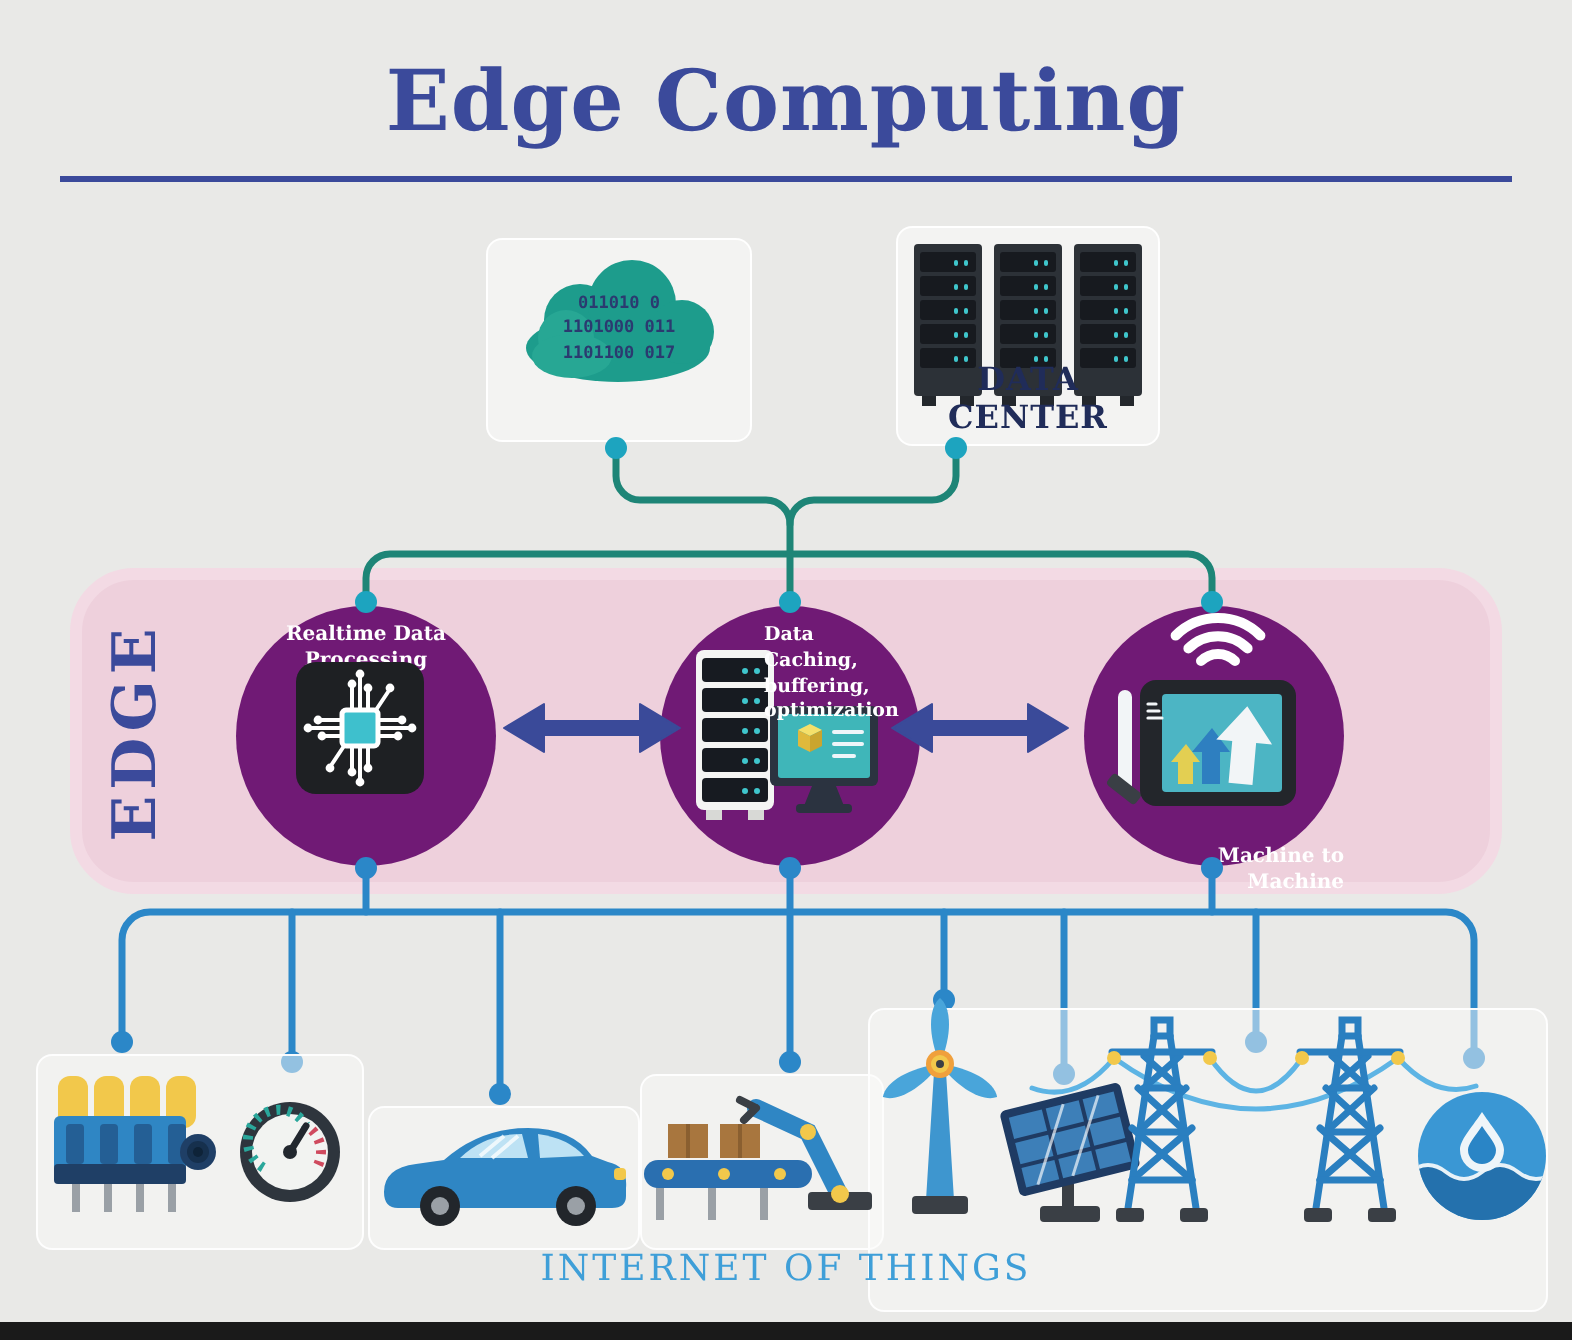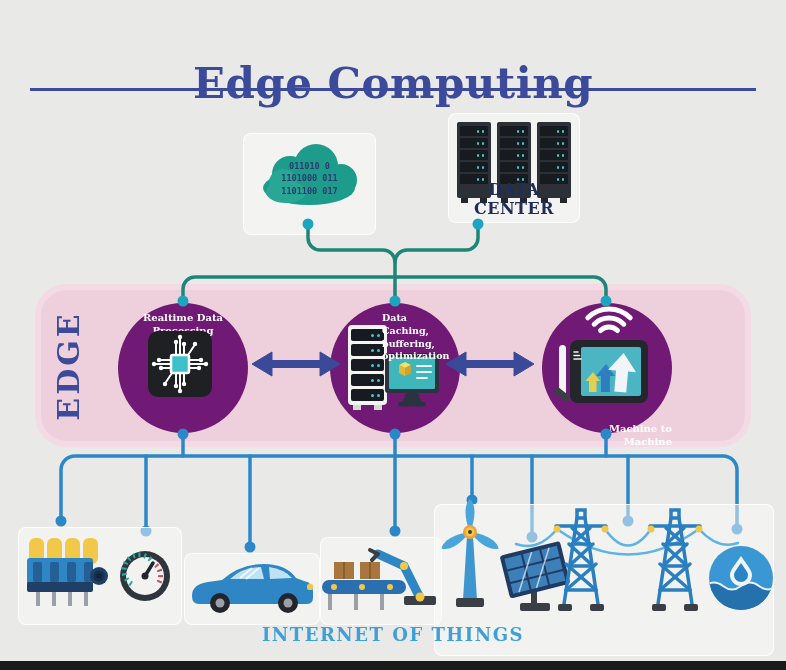--- a/index.html
+++ b/index.html
@@ -2,25 +2,25 @@
 <html><head>
 <meta charset="utf-8">
 <style>
   html,body{margin:0;padding:0;}
   .canvas{position:relative;width:786px;height:670px;background:#e9e9e7;overflow:hidden;
     font-family:"DejaVu Serif","Liberation Serif",serif;}
   .pre{white-space:pre-line;}
   .abs{position:absolute;}
 
   .title{position:absolute;left:0;top:26px;width:786px;text-align:center;
-    font-size:42px;font-weight:bold;color:#3b4a9b;letter-spacing:.5px;margin-top:33px;}
+    font-size:42px;font-weight:bold;color:#3b4a9b;letter-spacing:.5px;}
   .title-underline{position:absolute;left:30px;top:88px;width:726px;height:3px;background:#3b4a9b;}
 
   .card{position:absolute;background:rgba(249,249,247,.65);border:1px solid rgba(255,255,255,.9);border-radius:8px;}
-  .cloud-card{left:243px;top:133px;width:131px;height:100px;}
+  .cloud-card{left:243px;top:119px;width:131px;height:100px;}
   .dc-card{left:408px;top:113px;width:130px;height:108px;margin-left:40px;}
   .src-label{position:absolute;left:0;bottom:4px;width:100%;text-align:center;
     font-size:16px;font-weight:bold;color:#202c59;letter-spacing:.5px;}
   .binary{position:absolute;left:0;top:26px;width:100%;text-align:center;
     font-family:"DejaVu Sans Mono","Liberation Mono",monospace;font-weight:bold;
     font-size:8.5px;line-height:1.45;color:#2b3a70;}
 
   .racks{position:absolute;left:0;top:8px;width:100%;display:flex;justify-content:center;gap:6px;}
   .rack{width:34px;height:74px;background:#2c3137;border-radius:2px;padding-top:2px;position:relative;}
   .rack::after{content:"";position:absolute;left:4px;bottom:-5px;width:7px;height:5px;background:#23272c;
@@ -46,21 +46,21 @@
   .rack2{position:absolute;left:18px;top:22px;width:39px;height:80px;background:#f4f5f3;border-radius:4px;padding-top:1px;box-sizing:border-box;}
   .rack2::after{content:"";position:absolute;left:5px;bottom:-5px;width:8px;height:5px;background:#d8d9d6;box-shadow:21px 0 0 #d8d9d6;}
   .slot2{height:12px;margin:3px 3px 0 3px;background:#171b21;border-radius:2px;position:relative;}
   .slot2::after{content:"";position:absolute;right:4px;top:4.5px;width:3px;height:3px;border-radius:50%;
     background:#3fc6cc;box-shadow:-6px 0 0 #3fc6cc;}
   .antenna{position:absolute;left:17px;top:42px;width:7px;height:52px;background:#f2f5f7;border-radius:4px;}
   .antenna-foot{position:absolute;left:11px;top:88px;width:18px;height:7px;background:#3a3f45;border-radius:2px;transform:rotate(38deg);}
 
   .iot-card{position:absolute;background:rgba(252,252,250,.5);border:1px solid rgba(255,255,255,.95);border-radius:8px;}
   .iot-label{position:absolute;left:0;top:624px;width:786px;text-align:center;
-    font-size:18px;font-weight:bold;color:#3f9fd8;letter-spacing:1.5px;}
+    font-size:18px;font-weight:normal;color:#3f9fd8;letter-spacing:1.5px;}
   .bottom-bar{position:absolute;left:0;top:661px;width:786px;height:9px;background:#1a1a1a;}
 </style>
 </head>
 <body>
 
 <div class="canvas">
 
   <div class="title">Edge Computing</div>
   <div class="title-underline"></div>
 

